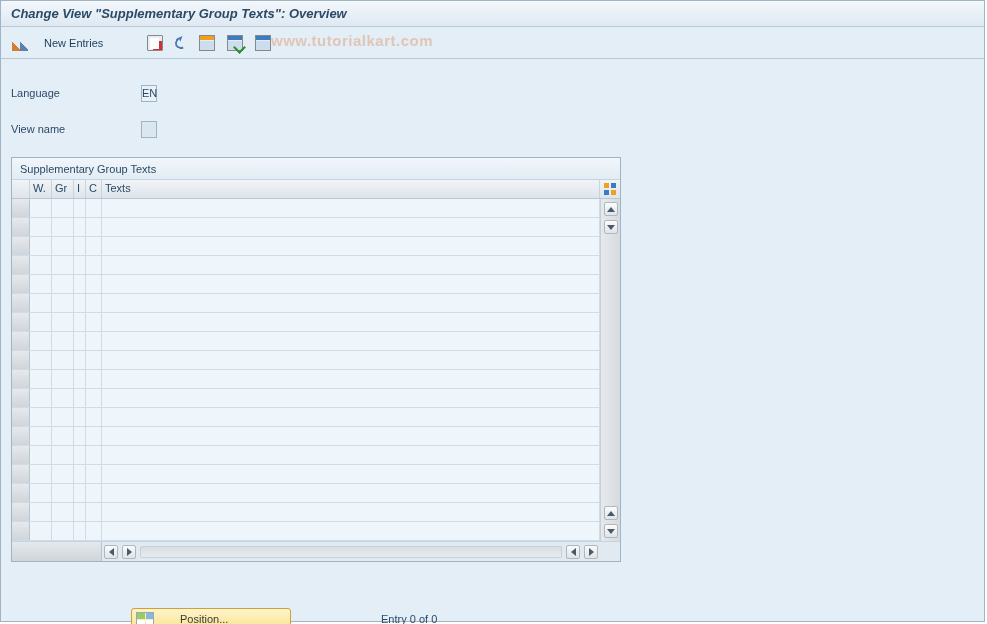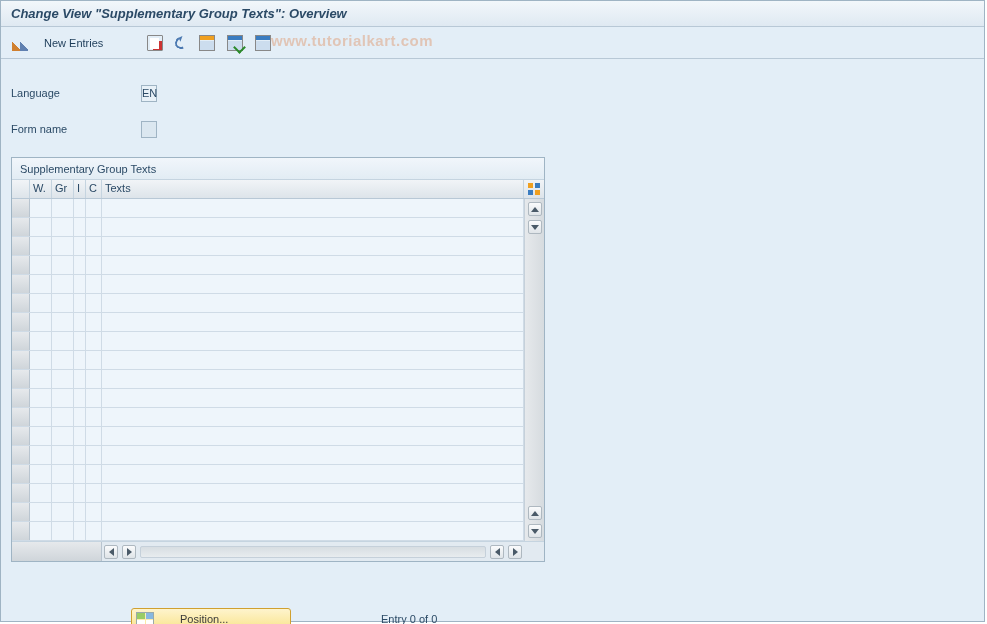--- a/index.html
+++ b/index.html
@@ -97,21 +97,21 @@
     text-align: center;
     line-height: 15px;
     color: #2b4a66;
   }
   .fval.w24 { width: 16px; }
   .fval.empty { background: #dbe7f0; }
 
   
   .grid-wrap {
     margin: 6px 0 0 10px;
-    width: 534px;
+    width: 610px;
     border: 1px solid #9fb4c4;
     background: #eaf2f9;
   }
   .grid-title {
     height: 22px;
     line-height: 22px;
     padding-left: 8px;
     color: #2b4a66;
     border-bottom: 1px solid #c5d4e0;
     background: linear-gradient(to bottom,#f1f6fb,#e2ecf4);
@@ -327,21 +327,21 @@
       </span>
     <span class="watermark">www.tutorialkart.com</span>
   </div>
 
   <div class="form-area">
     <div class="frow">
       <span class="flabel">Language</span>
       <span class="fval w24">EN</span>
     </div>
     <div class="frow">
-      <span class="flabel">Form name</span>
+      <span class="flabel">View name</span>
       <span class="fval w24 empty"></span>
     </div>
   </div>
 
   <div class="grid-wrap">
     <div class="grid-title">Supplementary Group Texts</div>
 
     <div class="grid-header">
       <div class="gh-cell gh-sel"></div>
       <div class="gh-cell gh-w">W.</div>

